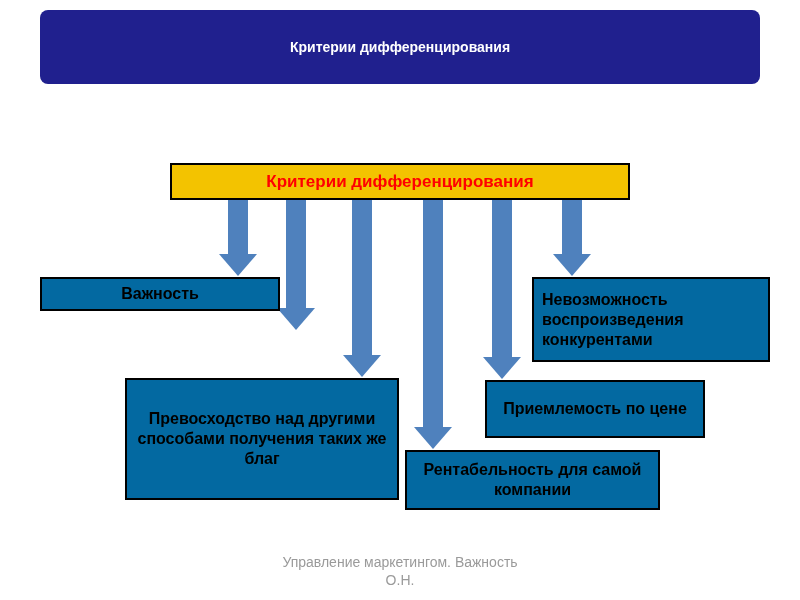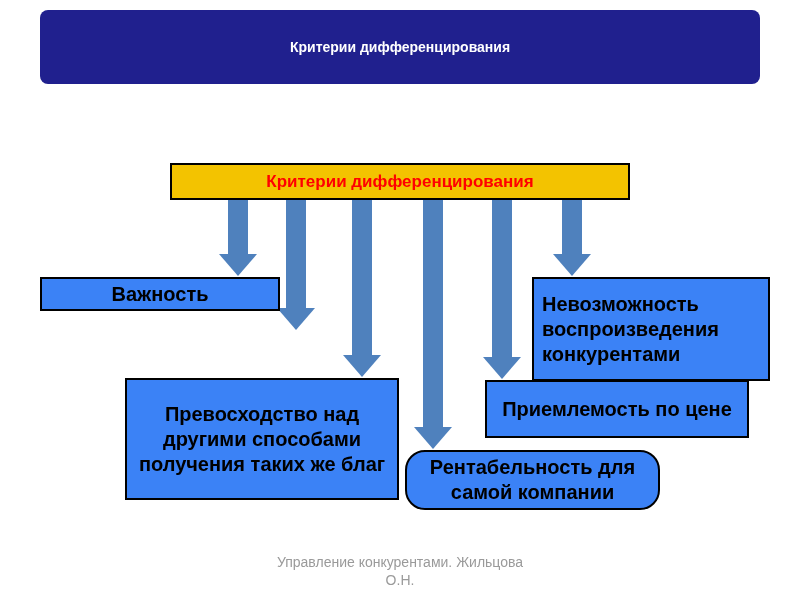--- a/index.html
+++ b/index.html
@@ -14,31 +14,31 @@
   .banner span { color: #ffffff; font-weight: bold; font-size: 14px; }
 
   .root-box {
     position: absolute; left: 170px; top: 163px; width: 460px; height: 37px;
     background: #f3c300; border: 2px solid #000000;
     display: flex; align-items: center; justify-content: center;
   }
   .root-box span { color: #ff0000; font-weight: bold; font-size: 17px; }
 
   .node {
-    position: absolute; background: #3b82f6; border: 2px solid #000000;
+    position: absolute; background: #0369a1; border: 2px solid #000000;
     display: flex; align-items: center; justify-content: center;
-    color: #000000; font-weight: bold; font-size: 20px; line-height: 1.25;
+    color: #000000; font-weight: bold; font-size: 16px; line-height: 1.25;
     text-align: center; padding: 4px 8px;
   }
   #node-0 { left: 40px;  top: 277px; width: 240px; height: 34px; }
   #node-1 { left: 85px;  top: 331px; width: 230px; height: 35px; }
   #node-2 { left: 125px; top: 378px; width: 274px; height: 122px; }
-  #node-3 { left: 532px; top: 277px; width: 238px; height: 104px; justify-content: flex-start; text-align: left; }
-  #node-4 { left: 485px; top: 380px; width: 264px; height: 58px; }
-  #node-5 { left: 405px; top: 450px; width: 255px; height: 60px; border-radius: 20px; }
+  #node-3 { left: 532px; top: 277px; width: 238px; height: 85px; justify-content: flex-start; text-align: left; }
+  #node-4 { left: 485px; top: 380px; width: 220px; height: 58px; }
+  #node-5 { left: 405px; top: 450px; width: 255px; height: 60px; }
 
   .arrow { position: absolute; display: flex; flex-direction: column; align-items: center; }
   .arrow .shaft { width: 20px; flex: 1; background: #4f81bd; }
   .arrow .head  { width: 0; height: 0; border-left: 19px solid transparent; border-right: 19px solid transparent; border-top: 22px solid #4f81bd; }
   #arrow-0 { left: 219px; top: 200px; height: 76px;  width: 38px; }
   #arrow-1 { left: 277px; top: 200px; height: 130px; width: 38px; }
   #arrow-2 { left: 343px; top: 200px; height: 177px; width: 38px; }
   #arrow-3 { left: 414px; top: 200px; height: 249px; width: 38px; }
   #arrow-4 { left: 483px; top: 200px; height: 179px; width: 38px; }
   #arrow-5 { left: 553px; top: 200px; height: 76px;  width: 38px; }
@@ -87,17 +87,17 @@
     <div class="head"></div>
   </div>
 
   <div class="node" id="node-0">Важность</div>
   <div class="node" id="node-2">Превосходство над другими способами получения таких же благ</div>
   <div class="node" id="node-3">Невозможность воспроизведения конкурентами</div>
   <div class="node" id="node-4">Приемлемость по цене</div>
   <div class="node" id="node-5">Рентабельность для самой компании</div>
 
   <div class="footer">
-    <span class="line1">Управление конкурентами. Жильцова</span><br>
+    <span class="line1">Управление маркетингом. Важность</span><br>
     <span class="line2">О.Н.</span>
   </div>
 
 </div>
 
 </body></html>

